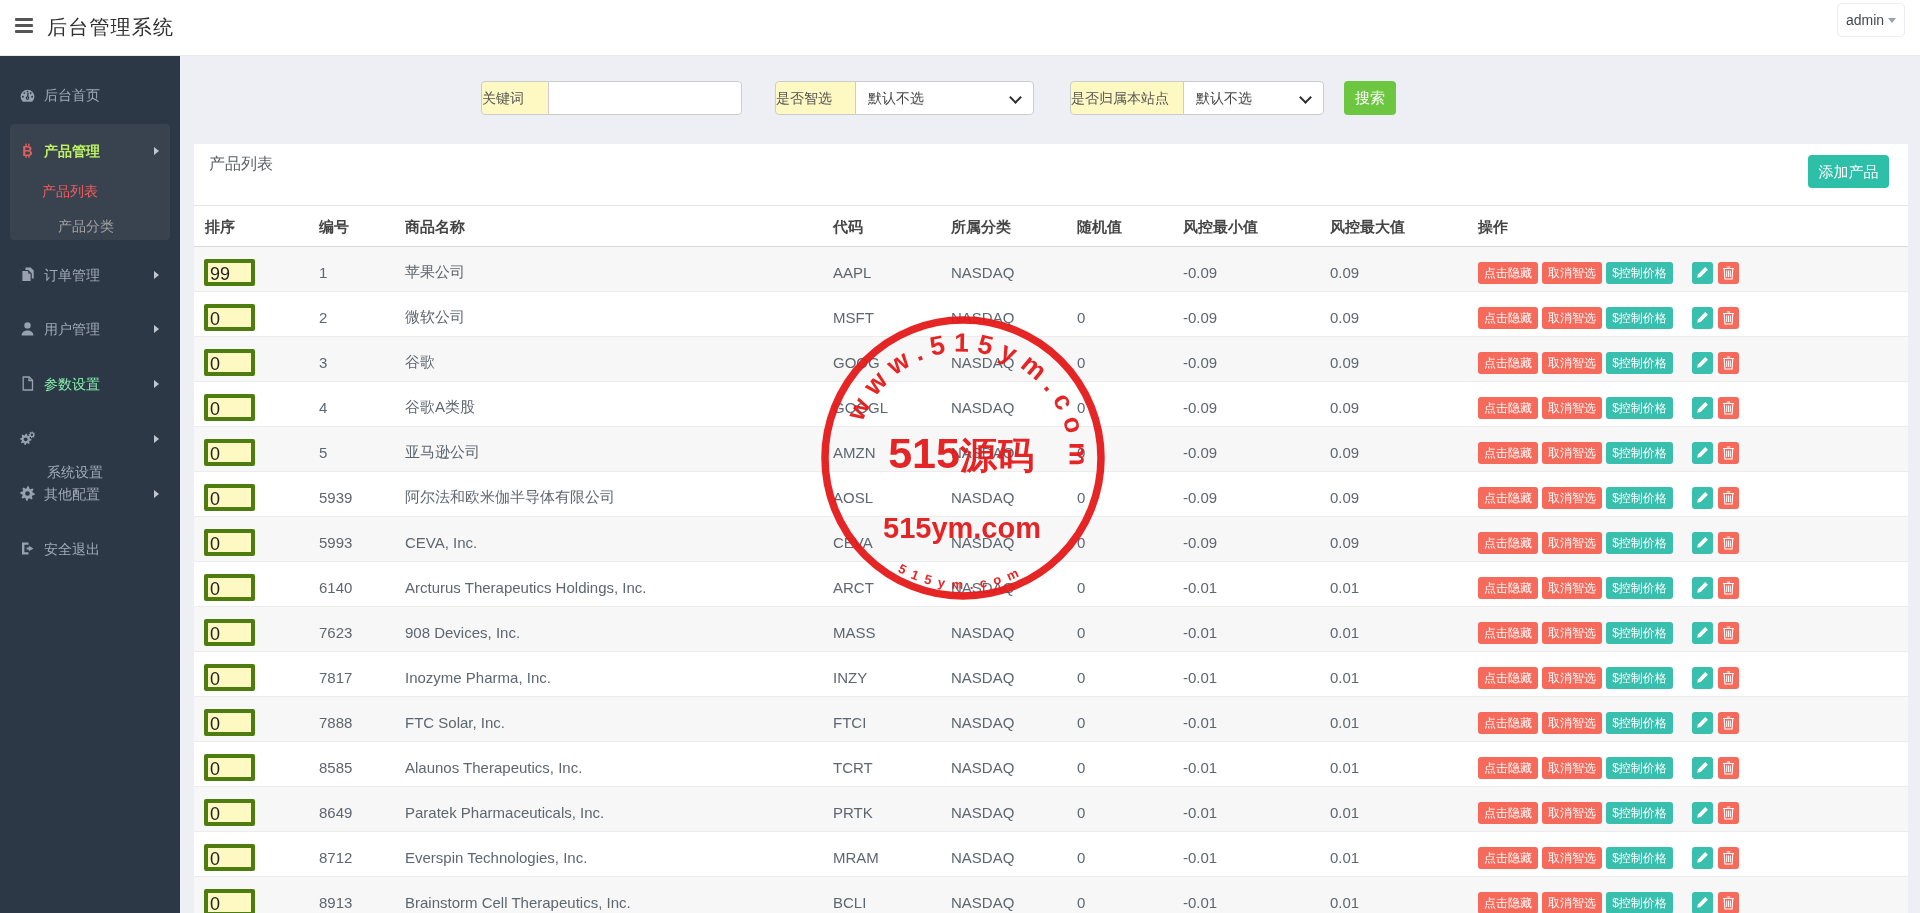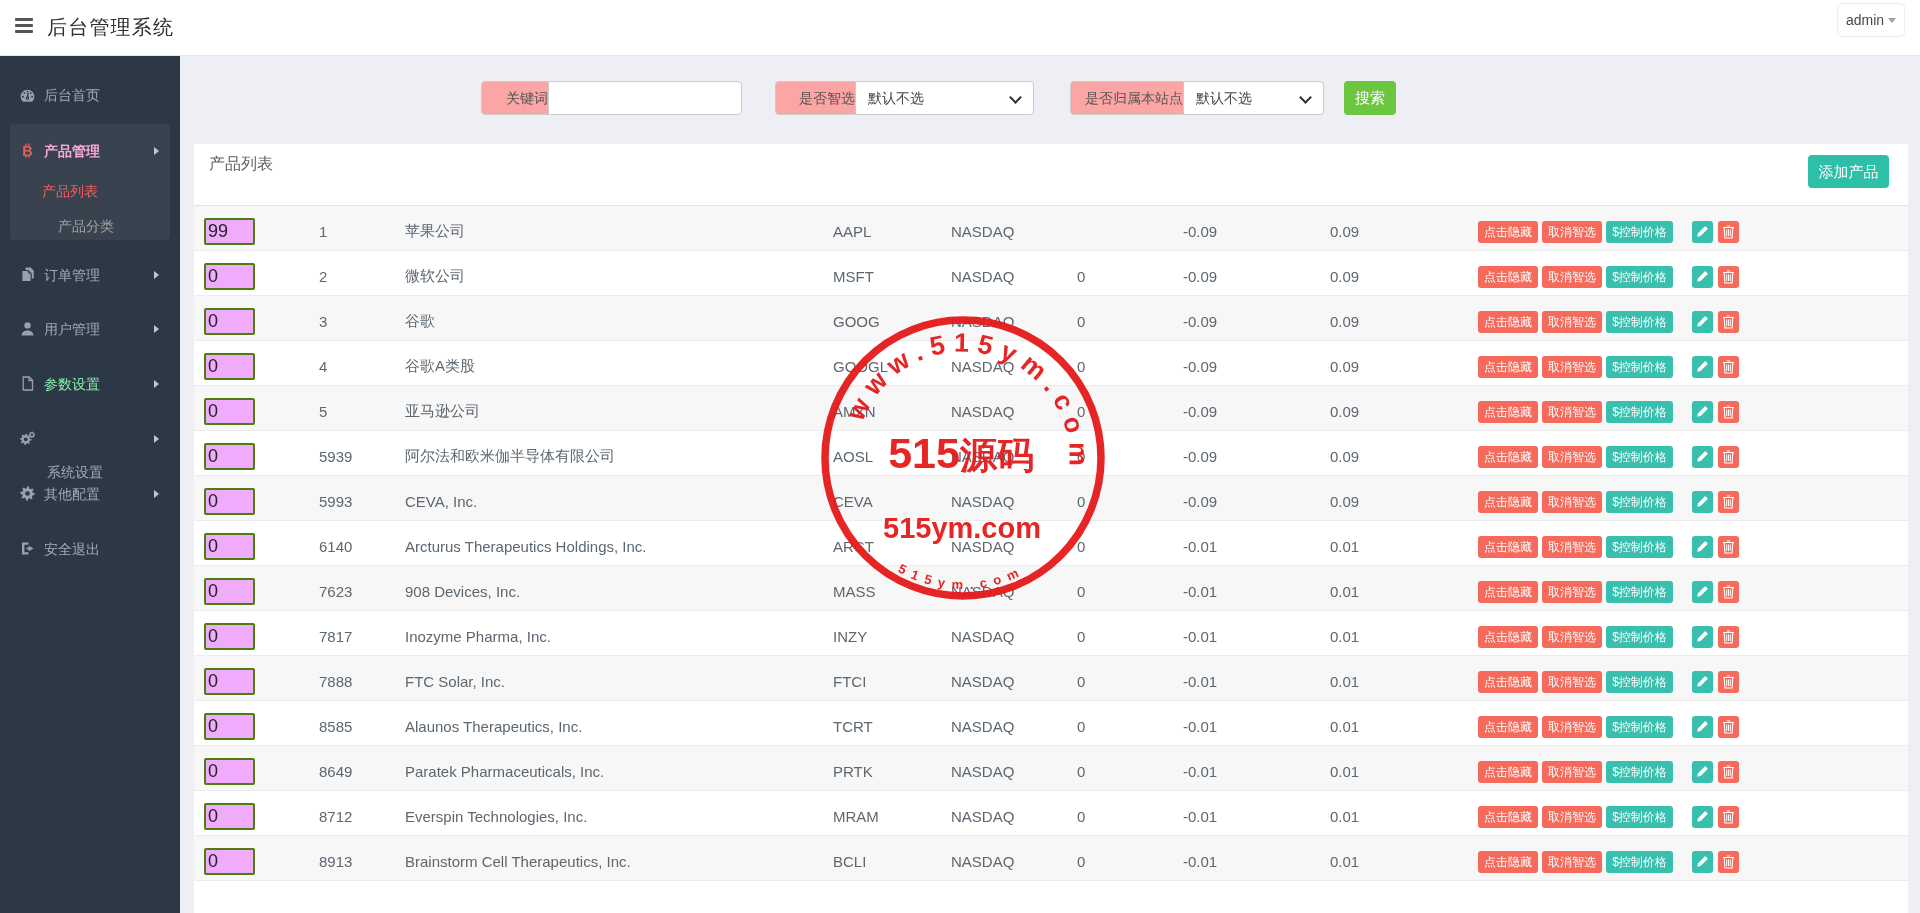--- a/index.html
+++ b/index.html
@@ -13,35 +13,35 @@
 #adminbtn .tx{position:absolute;left:8px;top:0;line-height:32px;font-size:14px;color:#45494e}
 #adminbtn .caret{position:absolute;left:50px;top:14px;width:0;height:0;border-top:5px solid #99a2ae;border-left:4.5px solid transparent;border-right:4.5px solid transparent}
 
 #sidebar{position:absolute;left:0;top:55px;width:180px;height:858px;background:#2d3847;z-index:5}
 #blk{position:absolute;left:10px;top:69px;width:160px;height:116px;background:#39434f;border-radius:4px}
 .mi{position:absolute;left:0;width:180px;height:22px}
 .mi .tx{position:absolute;left:44px;top:0;line-height:22px;font-size:14px;color:#a0aab6;white-space:nowrap}
 .mi .ic{position:absolute;left:20px;top:4px;width:15px;height:15px}
 .mi .ar{position:absolute;left:154px;top:7px;width:0;height:0;border-left:5px solid #bfc6cf;border-top:4px solid transparent;border-bottom:4px solid transparent}
 
-.addon{position:absolute;top:81px;height:34px;box-sizing:border-box;background:#fca5a5;border:1px solid #ccc;border-radius:4px 0 0 4px;color:#555;font-size:14px;text-align:right;line-height:32px;z-index:2}
+.addon{position:absolute;top:81px;height:34px;box-sizing:border-box;background:#fef9c3;border:1px solid #ccc;border-radius:4px 0 0 4px;color:#555;font-size:14px;text-align:left;line-height:32px;z-index:2}
 .fld{position:absolute;top:81px;height:34px;box-sizing:border-box;background:#fff;border:1px solid #ccc;border-radius:0 4px 4px 0;z-index:1}
 .fld .tx{position:absolute;left:12px;top:0;line-height:32px;font-size:14px;color:#444}
 .chev{position:absolute;right:13px;top:11px;width:7px;height:7px;border-right:2px solid #2e2e2e;border-bottom:2px solid #2e2e2e;transform:rotate(45deg)}
 #searchbtn{position:absolute;left:1344px;top:81px;width:52px;height:34px;background:#6cc63f;border-radius:4px;color:#fff;font-size:15px;line-height:34px;text-align:center}
 
 #panel{position:absolute;left:194px;top:144px;width:1714px;height:790px;background:#fff}
 #ptitle{position:absolute;left:15px;top:0;width:300px;height:61px;line-height:40px;font-size:16px;color:#5b5f66}
 #addbtn{position:absolute;left:1614px;top:11px;width:81px;height:33px;background:#2ebfa9;border-radius:4px;color:#fff;font-size:15px;text-align:center;line-height:33px}
 #tbl{position:absolute;left:0;top:61px;width:1714px;border-collapse:collapse;table-layout:fixed;border-top:1px solid #e4e4e4}
 #tbl th{height:38px;padding:2px 0 0 8px;text-align:left;font-size:15px;color:#454545;border-bottom:1px solid #d9d9d9;font-weight:bold}
 #tbl th:first-child{padding-left:11px}
 #tbl td{height:37px;padding:7px 0 0 8px;font-size:15px;color:#5d6770;border-bottom:1px solid #ececec;overflow:hidden;white-space:nowrap}
 tr.odd td{background:#f7f7f7}
-.sin{display:inline-block;width:51px;height:27px;box-sizing:border-box;border:2px solid #4d7c0f;border-radius:2px;font-size:18px;color:#222;padding:0 0 0 2px;background:#f0abfc;margin-left:2px;line-height:23px;vertical-align:middle}
+.sin{display:inline-block;width:51px;height:27px;box-sizing:border-box;border:4px solid #4d7c0f;border-radius:2px;font-size:18px;color:#222;padding:0 0 0 2px;background:#fef9c3;margin-left:2px;line-height:23px;vertical-align:middle}
 .btn{display:inline-block;height:22px;line-height:22px;border-radius:3px;color:#fff;font-size:12px;text-align:center;vertical-align:middle;white-space:nowrap}
 .bred{background:#f56a5b}
 .bteal{background:#38bfad}
 .b1,.b2{width:60px;margin-right:4px}
 .b3{width:67px;margin-right:19px}
 .bic{width:21px;margin-right:5px;position:relative}
 .bic svg{position:absolute;left:4px;top:4px}
 #wm{position:absolute;left:0;top:0;z-index:40;pointer-events:none}
 </style>
 </head>
@@ -76,21 +76,21 @@
       <span class="tx" style="left:44px;color:#a0aab6;font-family:Liberation Mono, monospace;">后台首页</span>
     </div>
   <div class="mi" style="top:85px">
       <svg class="ic" width="15" height="15" viewBox="0 0 15 15" style="position:absolute;left:20px;top:3px">
         <text x="7.4" y="12.8" font-size="14.5" font-weight="bold" text-anchor="middle" fill="#e15f5c" font-family="Liberation Sans">B</text>
         <rect x="5.3" y="0.6" width="1.5" height="2.2" fill="#e15f5c"></rect>
         <rect x="8.1" y="0.6" width="1.5" height="2.2" fill="#e15f5c"></rect>
         <rect x="5.3" y="12.4" width="1.5" height="2.2" fill="#e15f5c"></rect>
         <rect x="8.1" y="12.4" width="1.5" height="2.2" fill="#e15f5c"></rect>
       </svg>
-      <span class="tx" style="left:44px;color:#f9a8d4;font-weight:bold">产品管理</span>
+      <span class="tx" style="left:44px;color:#bef264;font-weight:bold">产品管理</span>
       <span class="ar"></span>
     </div>
   <div class="mi" style="top:125px">
       <span class="tx" style="left:42px;color:#f65c5c;">产品列表</span>
     </div>
   <div class="mi" style="top:160px">
       <span class="tx" style="left:58px;color:#a3a3a3;">产品分类</span>
     </div>
   <div class="mi" style="top:209px">
       <svg class="ic" width="15" height="15" viewBox="0 0 15 15" style="position:absolute;left:20px;top:3px">
@@ -167,20 +167,31 @@
         <col style="width:86px">
         <col style="width:428px">
         <col style="width:118px">
         <col style="width:126px">
         <col style="width:106px">
         <col style="width:147px">
         <col style="width:148px">
         <col style="width:438px">
     </colgroup>
     <tbody>
+        <tr>
+      <th>排序</th>
+          <th>编号</th>
+          <th>商品名称</th>
+          <th>代码</th>
+          <th>所属分类</th>
+          <th>随机值</th>
+          <th>风控最小值</th>
+          <th>风控最大值</th>
+          <th>操作</th>
+    </tr>
     <tr class="odd">
           <td><span class="sin">99</span></td>
           <td>1</td>
           <td>苹果公司</td>
           <td>AAPL</td>
           <td>NASDAQ</td>
           <td></td>
           <td>-0.09</td>
           <td>0.09</td>
           <td><span class="btn bred b1">点击隐藏</span><span class="btn bred b2">取消智选</span><span class="btn bteal b3">$控制价格</span><span class="btn bteal bic"><svg width="13" height="13" viewBox="0 0 13 13">

